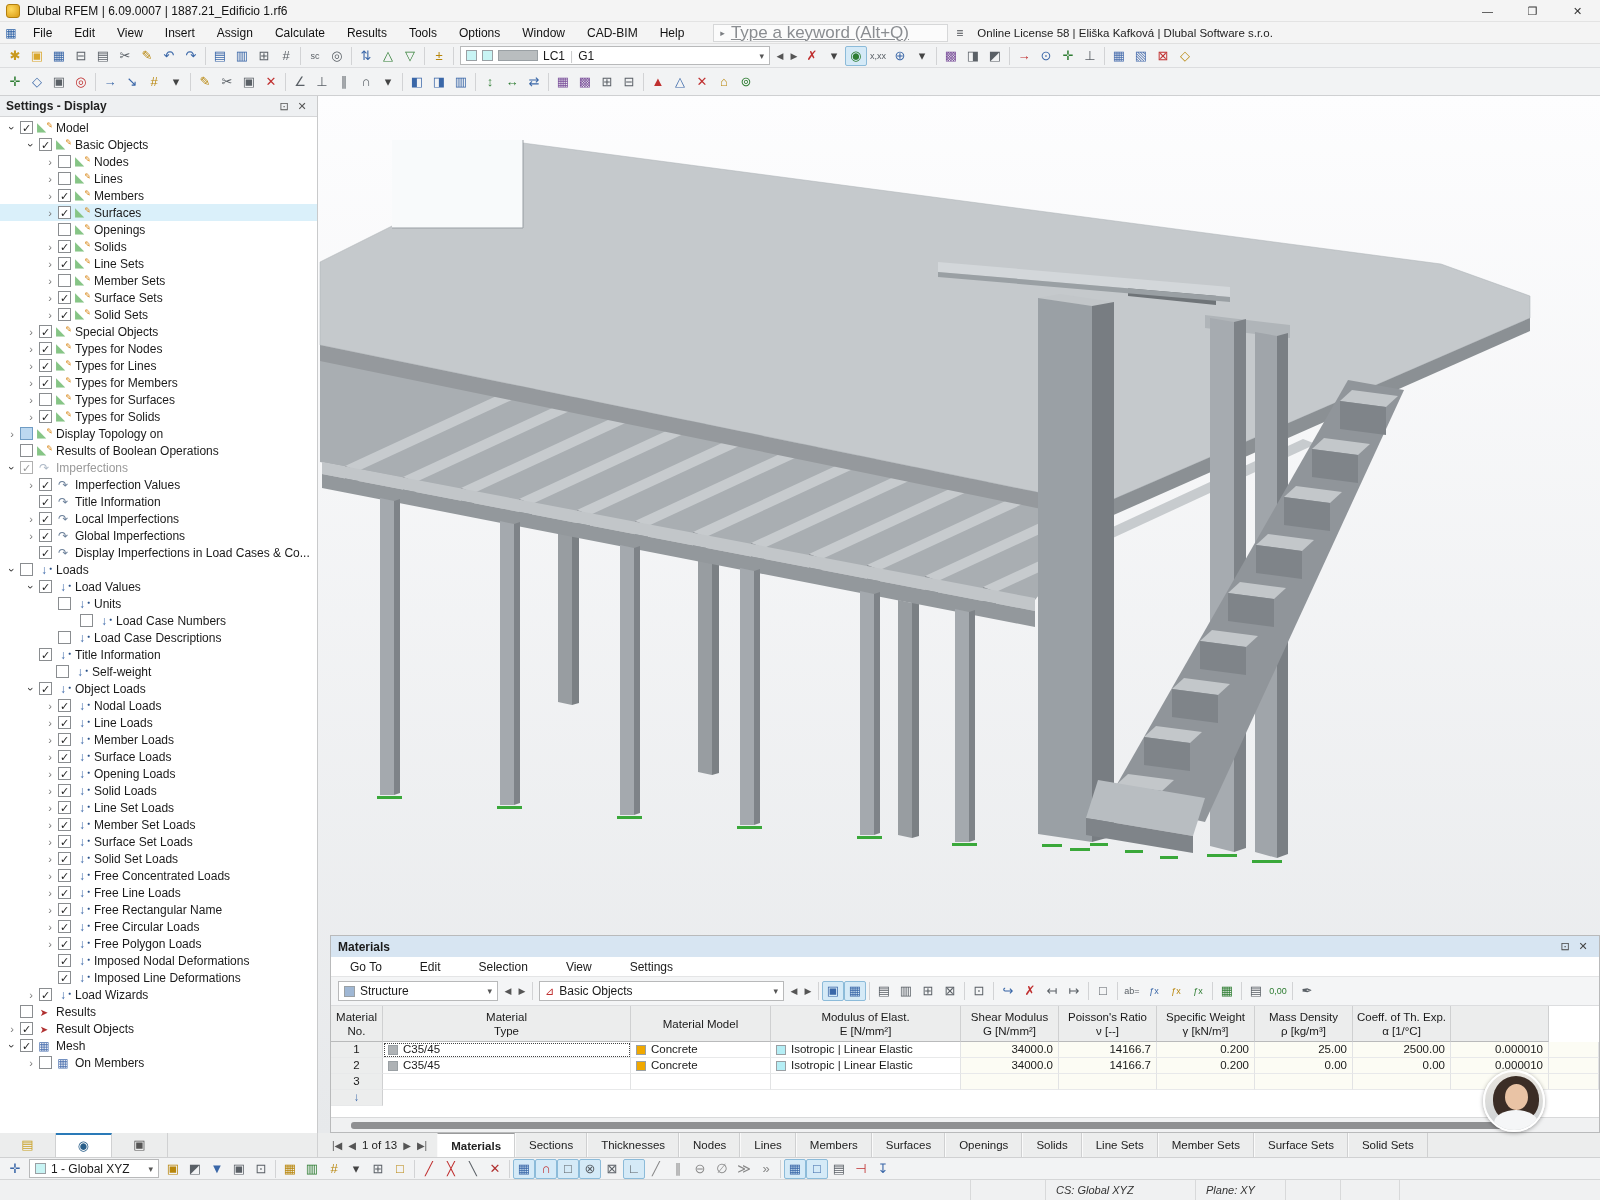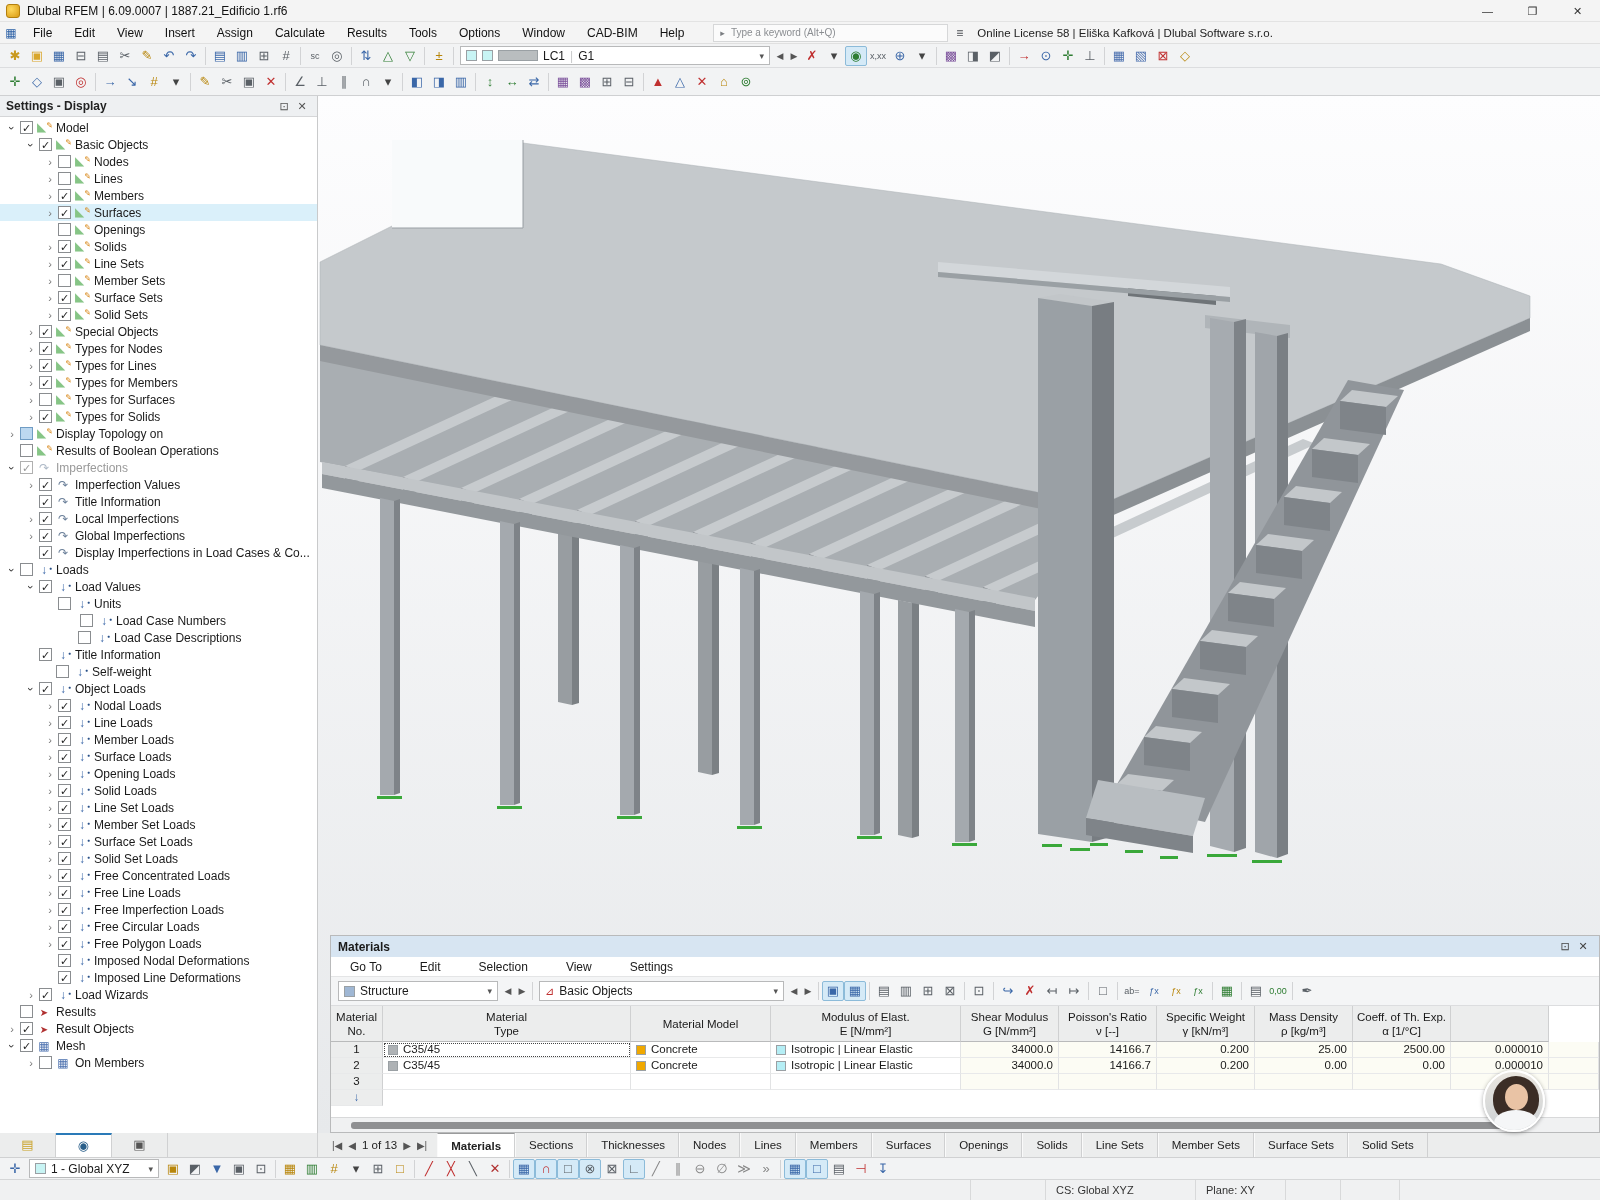--- a/index.html
+++ b/index.html
@@ -13,21 +13,21 @@
   .wctrl{margin-left:auto;display:flex;}
   .wbtn{width:45px;height:22px;text-align:center;line-height:22px;font-size:11px;color:#333;}
 
   
   .menubar{position:absolute;left:0;top:22px;width:1600px;height:22px;background:#f4f4f4;display:flex;align-items:center;border-bottom:1px solid #e0e0e0;}
   .mb-icon{width:22px;text-align:center;font-size:12px;color:#2a5fa5;}
   .menus{display:flex;}
   .menu-item{padding:0 11px;line-height:22px;color:#111;cursor:default;}
   .searchbox{margin-left:18px;width:235px;height:18px;background:#fbfbfb;border:1px solid #d6d7d8;display:flex;align-items:center;padding:0 6px;color:#8a8d91;}
   .s-arrow{font-size:9px;margin-right:6px;color:#7a7d81;}
-  .s-ph{font-size:10px;}
+  .s-ph{font-size:17px;text-decoration:underline;}
   .sq-icon{margin-left:8px;color:#4a4d52;font-size:12px;}
   .license{margin-left:14px;font-size:11.5px;color:#222;}
 
   
   .toolbar{position:absolute;left:0;width:1600px;background:#f2f3f4;display:flex;align-items:center;padding:0 4px;border-bottom:1px solid #dcdddf;}
   .t1{top:44px;height:24px;}
   .t2{top:68px;height:28px;border-bottom:1px solid #cfd0d2;}
   .ticons{display:flex;align-items:center;}
   .ti{min-width:22px;height:20px;line-height:20px;text-align:center;font-size:13px;border-radius:2px;padding:0 1px;}
   .ti.small{font-size:9px;letter-spacing:0;}
@@ -97,21 +97,21 @@
   .ntab.active{background:#fff;border-top:2px solid #2a7ab8;line-height:22px;}
   .pager{display:flex;align-items:center;margin-left:14px;gap:6px;color:#555;font-size:10px;}
   .pager .pl{font-size:11.5px;color:#222;}
   .mtabs{display:flex;margin-left:10px;}
   .mtab{padding:0 13px;line-height:24px;font-size:11.5px;background:#eceded;border-right:1px solid #cfd0d1;border-left:1px solid #fafafa;color:#222;}
   .mtab.active{background:#fff;font-weight:bold;border-top:1px solid #9a9b9c;}
 
   
   .bottombar{position:absolute;left:0;top:1158px;width:1600px;height:22px;background:#f2f3f4;border-bottom:1px solid #d5d6d7;display:flex;align-items:center;padding:0 4px;}
   .statusbar{position:absolute;left:0;top:1180px;width:1600px;height:20px;background:#f0f1f2;display:flex;font-size:11px;color:#333;}
-  .seg{border-right:1px solid #d8d9da;display:flex;align-items:center;padding-left:10px;}
+  .seg{border-right:1px solid #d8d9da;display:flex;align-items:center;padding-left:10px;font-style:italic;}
 
   
   .avatar{position:absolute;left:1483px;top:1070px;width:62px;height:62px;border-radius:50%;background:linear-gradient(#eae6e0,#cdd1d4);overflow:hidden;border:2px solid #fff;box-shadow:0 1px 4px rgba(0,0,0,.35);z-index:30;}
   .avatar .hair{position:absolute;top:4px;left:8px;width:46px;height:46px;border-radius:50% 50% 46% 46%;background:#3b2d26;}
   .avatar .face{position:absolute;top:12px;left:20px;width:23px;height:26px;border-radius:50%;background:#e9c3a5;}
   .avatar .shirt{position:absolute;bottom:-6px;left:9px;width:44px;height:26px;border-radius:50% 50% 0 0;background:#f5f6f7;}
 </style>
 </head>
 <body>
 
@@ -437,21 +437,21 @@
           <span class="cb"></span>
           <span class="ticn ic-l"></span>
           <span class="tlabel">Units</span>
         </div>
         <div class="trow" style="padding-left: 64px;">
           <span class="texp"></span>
           <span class="cb"></span>
           <span class="ticn ic-l"></span>
           <span class="tlabel">Load Case Numbers</span>
         </div>
-        <div class="trow" style="padding-left: 42px; margin-left: 20px;">
+        <div class="trow" style="padding-left: 42px;">
           <span class="texp"></span>
           <span class="cb"></span>
           <span class="ticn ic-l"></span>
           <span class="tlabel">Load Case Descriptions</span>
         </div>
         <div class="trow" style="padding-left: 23px;">
           <span class="texp"></span>
           <span class="cb">✓</span>
           <span class="ticn ic-l"></span>
           <span class="tlabel">Title Information</span>
@@ -537,21 +537,21 @@
         <div class="trow" style="padding-left: 42px;">
           <span class="texp">›</span>
           <span class="cb">✓</span>
           <span class="ticn ic-l"></span>
           <span class="tlabel">Free Line Loads</span>
         </div>
         <div class="trow" style="padding-left: 42px;">
           <span class="texp">›</span>
           <span class="cb">✓</span>
           <span class="ticn ic-l"></span>
-          <span class="tlabel">Free Imperfection Loads</span>
+          <span class="tlabel">Free Rectangular Name</span>
         </div>
         <div class="trow" style="padding-left: 42px;">
           <span class="texp">›</span>
           <span class="cb">✓</span>
           <span class="ticn ic-l"></span>
           <span class="tlabel">Free Circular Loads</span>
         </div>
         <div class="trow" style="padding-left: 42px;">
           <span class="texp">›</span>
           <span class="cb">✓</span>

